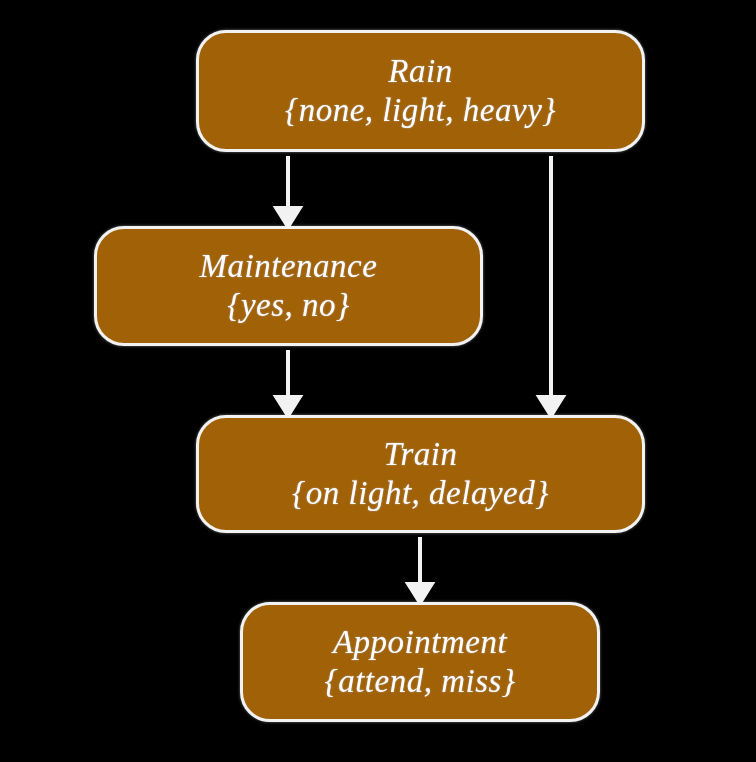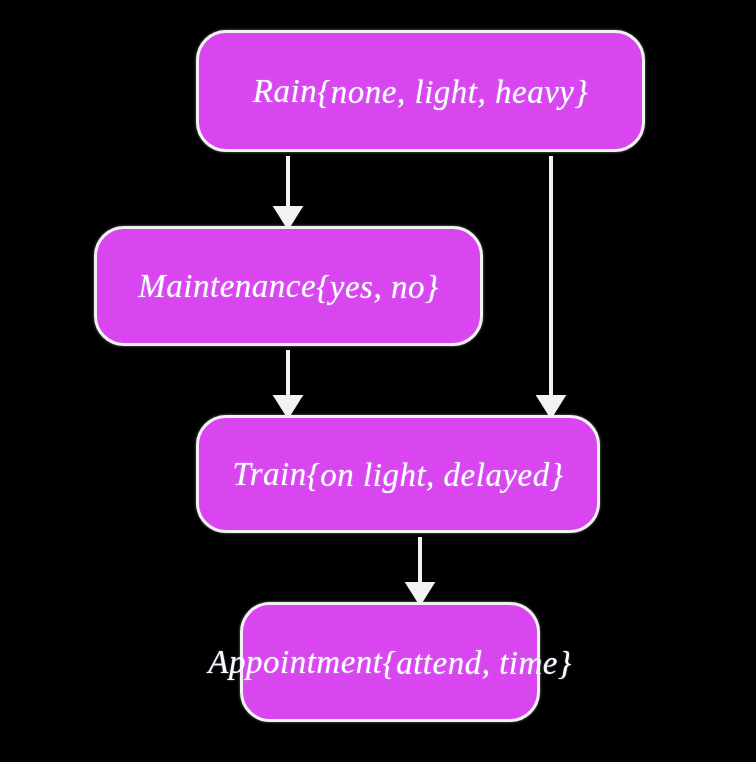--- a/index.html
+++ b/index.html
@@ -33,22 +33,23 @@
     pointer-events: none;
   }
 
   
   .node {
     position: absolute;
     z-index: 2;
     box-sizing: border-box;
     border: 3px solid #f2f2f2;
     border-radius: 30px;
-    background: #d946ef;
+    background: #a16207;
     display: flex;
+    flex-direction: column;
     align-items: center;
     justify-content: center;
     text-align: center;
     color: #ffffff;
     box-shadow: 0 0 3px rgba(255,255,255,0.45);
   }
 
   .node-title {
     font-style: italic;
     font-size: 33px;
@@ -66,22 +67,22 @@
     letter-spacing: 0.5px;
     color: #fdfdff;
     text-shadow: 0 0 2px rgba(180,200,255,0.55), 0 0 1px rgba(255,220,190,0.35);
     white-space: nowrap;
     margin-top: 2px;
   }
 
   
   #node-rain        { left: 196px; top: 30px;  width: 449px; height: 122px; }
   #node-maintenance { left: 94px;  top: 226px; width: 389px; height: 120px; text-align: center; }
-  #node-train       { left: 196px; top: 415px; width: 404px; height: 118px; }
-  #node-appointment { left: 240px; top: 602px; width: 300px; height: 120px; }
+  #node-train       { left: 196px; top: 415px; width: 449px; height: 118px; }
+  #node-appointment { left: 240px; top: 602px; width: 360px; height: 120px; }
 </style>
 </head>
 <body>
 
 <div id="diagram-canvas">
 
   <svg id="edges-layer" viewBox="0 0 756 762" width="756" height="762" xmlns="http://www.w3.org/2000/svg">
     <defs>
       <marker id="arrowhead" markerWidth="9" markerHeight="9" refX="2.6" refY="4.5" orient="auto" markerUnits="strokeWidth">
         <path d="M0,0.6 L6.2,4.5 L0,8.4 Z" fill="#f2f2f2"></path>
@@ -107,16 +108,16 @@
     <div class="node-states">{yes, no}</div>
   </div>
 
   <div class="node" id="node-train">
     <div class="node-title">Train</div>
     <div class="node-states">{on light, delayed}</div>
   </div>
 
   <div class="node" id="node-appointment">
     <div class="node-title">Appointment</div>
-    <div class="node-states">{attend, time}</div>
+    <div class="node-states">{attend, miss}</div>
   </div>
 
 </div>
 
 </body></html>

